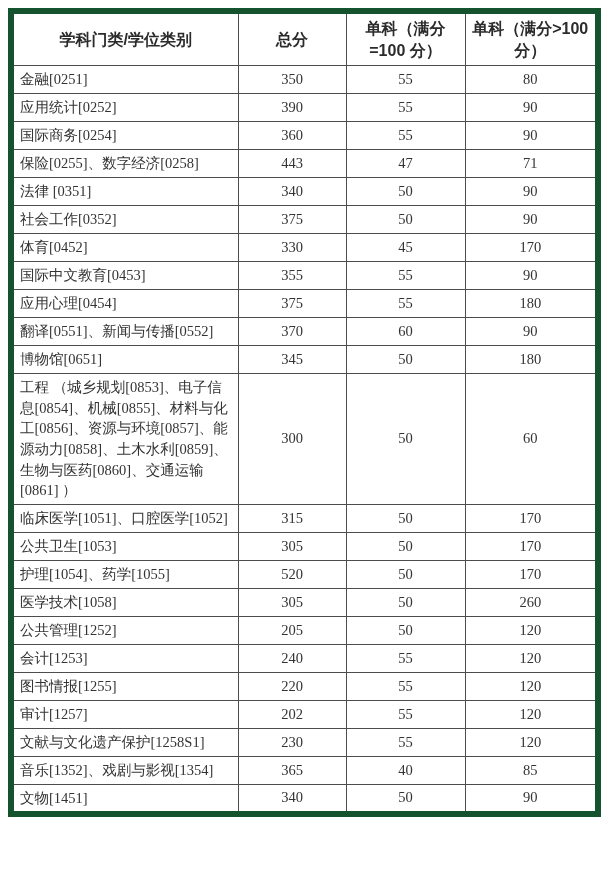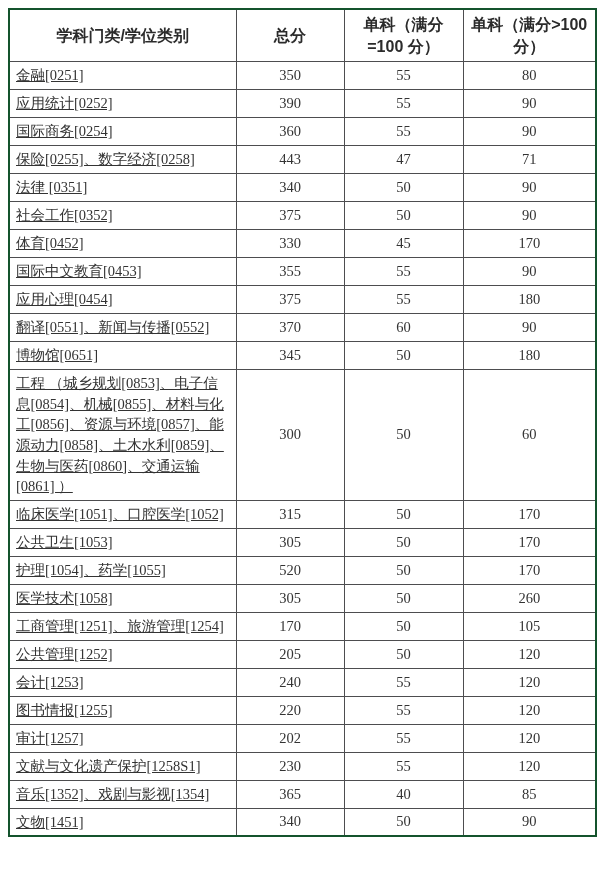--- a/index.html
+++ b/index.html
@@ -11,21 +11,21 @@
     width: 601px;
     min-height: 877px;
     box-sizing: border-box;
     padding: 8px 6px 8px 8px;
     background: #ffffff;
   }
   table.score-table {
     border-collapse: collapse;
     width: 587px;
     table-layout: fixed;
-    border: 2px solid #14532d;
+    border: 6px solid #14532d;
   }
   table.score-table col.c1 { width: 227px; }
   table.score-table col.c2 { width: 108px; }
   table.score-table col.c3 { width: 119px; }
   table.score-table col.c4 { width: 133px; }
 
   table.score-table th {
     border: 1px solid #4d4d4f;
     font-family: "Liberation Sans", sans-serif;
     font-weight: bold;
@@ -46,21 +46,20 @@
     vertical-align: middle;
     padding: 3px 6px;
     box-sizing: border-box;
   }
   table.score-table tbody tr {
     height: 28px;
   }
   td.cat {
     text-align: left;
     line-height: 1.42;
-    text-decoration: underline;
   }
   td.num {
     text-align: center;
   }
 </style>
 </head>
 <body>
 
 <div class="page">
   <table class="score-table">
@@ -185,26 +184,20 @@
     <td class="num">170</td>
   </tr>
 
   <tr>
     <td class="cat">医学技术[1058]</td>
     <td class="num">305</td>
     <td class="num">50</td>
     <td class="num">260</td>
   </tr>
 
-  <tr>
-    <td class="cat">工商管理[1251]、旅游管理[1254]</td>
-    <td class="num">170</td>
-    <td class="num">50</td>
-    <td class="num">105</td>
-  </tr>
 
   <tr>
     <td class="cat">公共管理[1252]</td>
     <td class="num">205</td>
     <td class="num">50</td>
     <td class="num">120</td>
   </tr>
 
   <tr>
     <td class="cat">会计[1253]</td>

